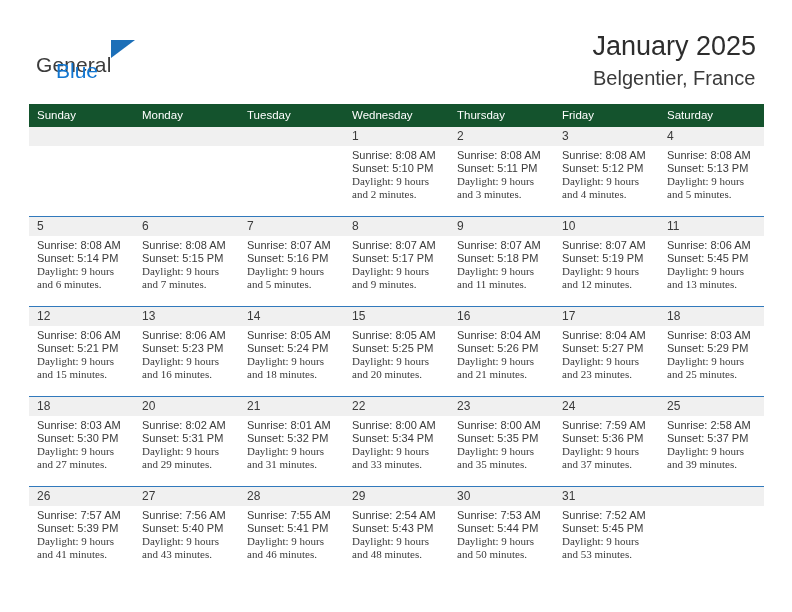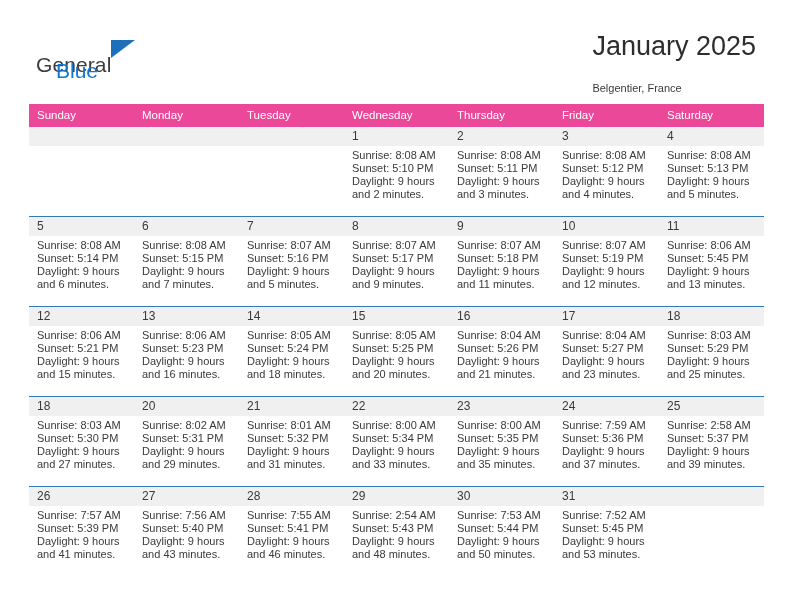--- a/index.html
+++ b/index.html
@@ -67,51 +67,51 @@
     left: 20px;
     font-size: 21px;
     line-height: 24px;
     color: #1176d1;
     white-space: nowrap;
   }
   .title-block {
     position: absolute;
     right: 36px;
     top: 30px;
-    text-align: left;
+    text-align: center;
   }
   .cal-title {
     font-size: 27px;
     line-height: 32px;
     color: #2d2d2d;
     font-weight: normal;
     margin: 0;
     white-space: nowrap;
   }
   .cal-subtitle {
-    font-size: 11px;
+    font-size: 20px;
     line-height: 20px;
     color: #3a3a3a;
-    margin: 16px 0 0 0;
+    margin: 6px 0 0 0;
     white-space: nowrap;
   }
 
   
   .calendar {
     position: absolute;
     left: 29px;
     top: 104px;
     width: 735px;
     border-collapse: collapse;
     table-layout: fixed;
   }
   .calendar col { width: 105px; }
 
   .dow-row th {
-    background: #ec4899;
+    background: #14532d;
     color: #ffffff;
     font-size: 11.5px;
     font-weight: normal;
     text-align: left;
     padding: 5px 0 5px 8px;
     height: 11px;
     line-height: 13px;
     border: none;
   }
 
@@ -142,21 +142,21 @@
   .cell.empty .daynum {
     background: #f0f0f0;
   }
   .info {
     padding: 3px 6px 0 8px;
     font-size: 11px;
     line-height: 13.1px;
     color: #3a3a3a;
   }
   .info div { white-space: nowrap; }
-  .info .daylight { white-space: normal; }
+  .info .daylight { white-space: normal; font-family: Liberation Serif, serif; }
 </style>
 </head>
 <body>
 
 <div class="page">
 
   <div class="header">
 
     <div class="brand">
       <div class="brand-line1">

